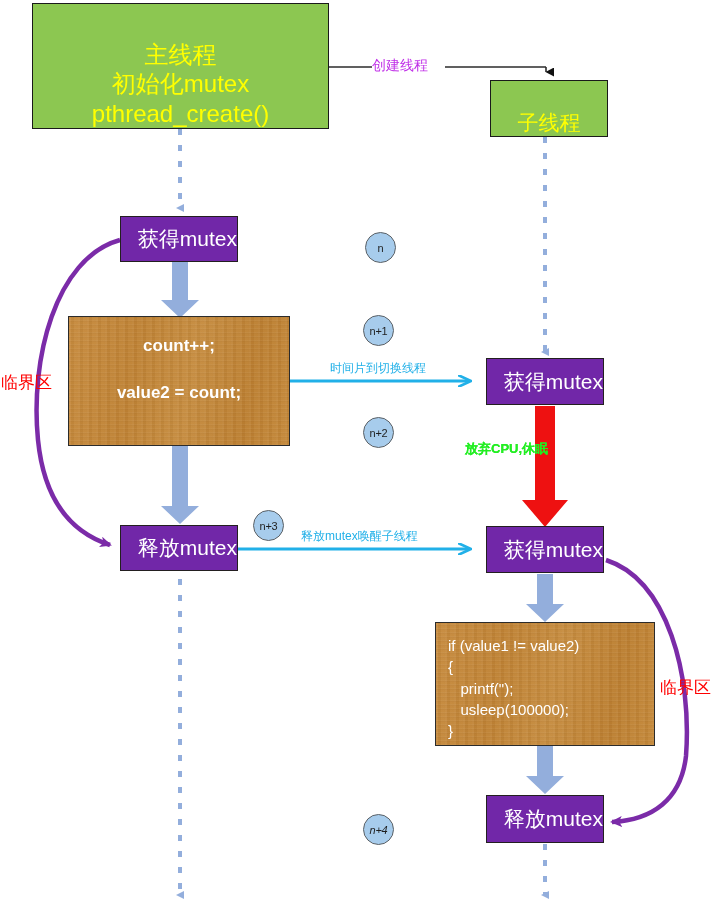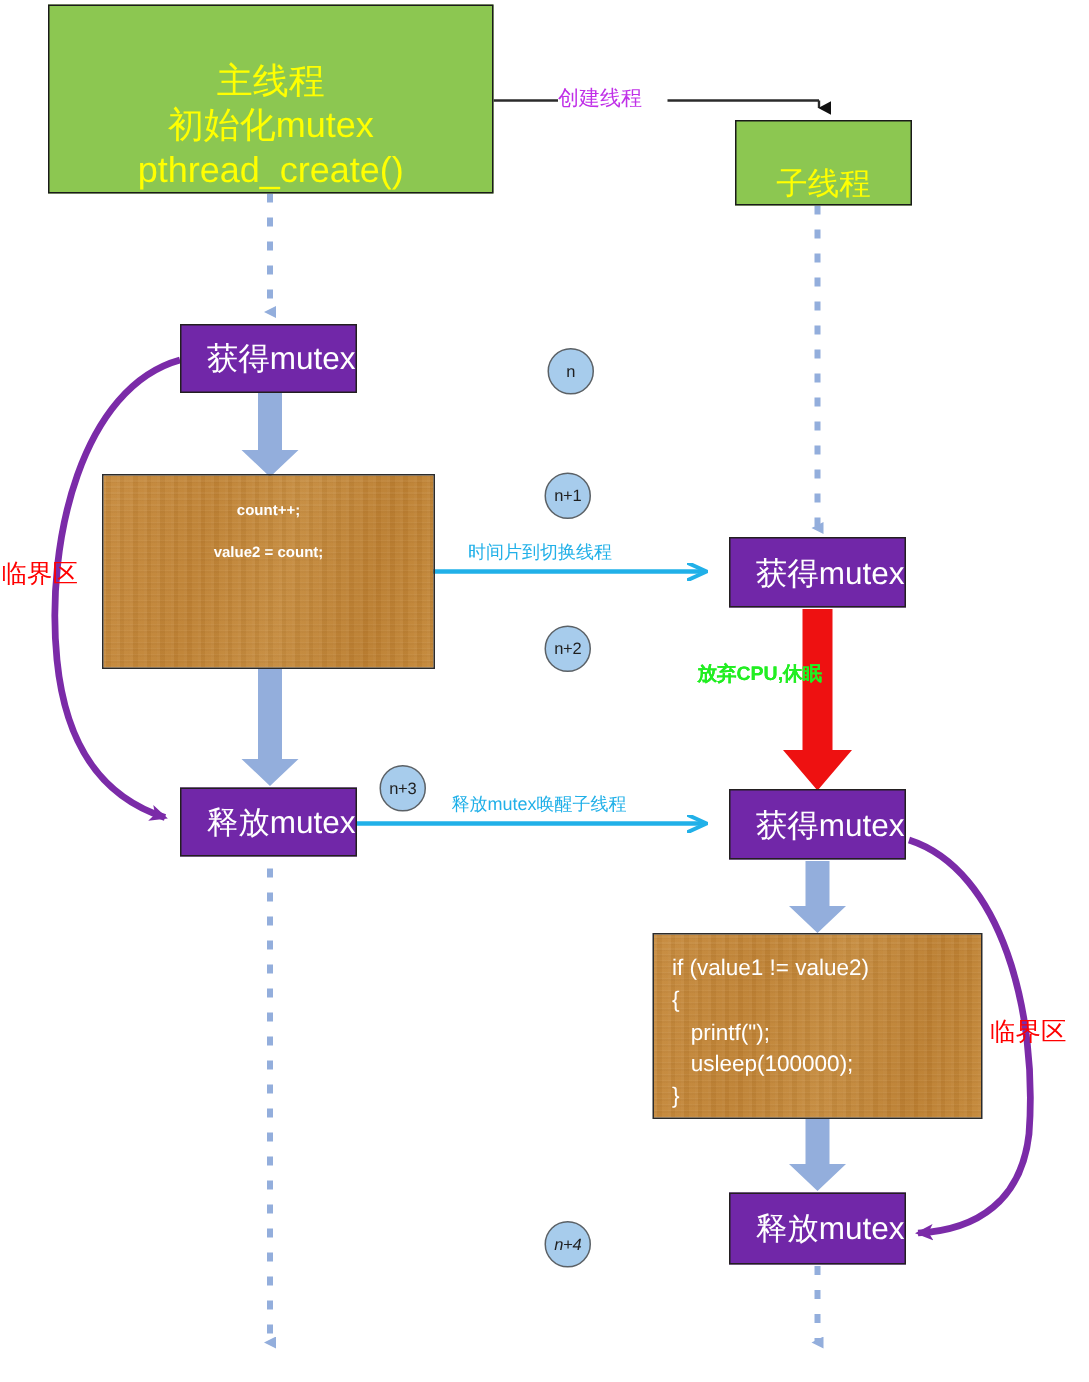--- a/index.html
+++ b/index.html
@@ -57,21 +57,21 @@
         rgba(255,255,255,0.05) 0px, rgba(255,255,255,0.05) 2px,
         rgba(0,0,0,0.025) 2px, rgba(0,0,0,0.025) 5px,
         rgba(255,255,255,0.03) 5px, rgba(255,255,255,0.03) 9px),
       linear-gradient(100deg, #C78B3E 0%, #BF8234 30%, #C68C3F 55%, #BC7F31 80%, #C48839 100%);
     border: 1px solid #2b2b2b;
     color: #ffffff;
     display: block;
     padding: 0;
   }
   .code-left {
-    font-size: 10px;
+    font-size: 17px;
     font-weight: bold;
     text-align: center;
     line-height: 1.38;
     padding-top: 17px;
   }
   .code-left .cl { display: block; white-space: pre; }
   .code-right {
     font-size: 15px;
     font-weight: normal;
     text-align: left;
@@ -232,21 +232,21 @@
     <span class="cl">   usleep(100000);</span>
     <span class="cl">}</span>
   </div>
 
   <div class="box mutex-box" style="left:486px; top:795px; width:118px; height:48px;">
     <span>释放mutex</span>
   </div>
 
   <div class="lbl lbl-red" style="left:660px; top:676px;">临界区</div>
 
-  <div class="lbl lbl-cyan" style="left:312px; top:360px;">时间片到切换线程</div>
+  <div class="lbl lbl-cyan" style="left:330px; top:360px;">时间片到切换线程</div>
 
   <div class="lbl lbl-cyan" style="left:301px; top:528px;">释放mutex唤醒子线程</div>
 
   <div class="lbl lbl-green" style="left:465px; top:440px;">放弃CPU,休眠</div>
 
   <div class="seq-circle" style="left:365px; top:232px;">
     <span>n</span>
   </div>
   <div class="seq-circle" style="left:363px; top:315px;">
     <span>n+1</span>

